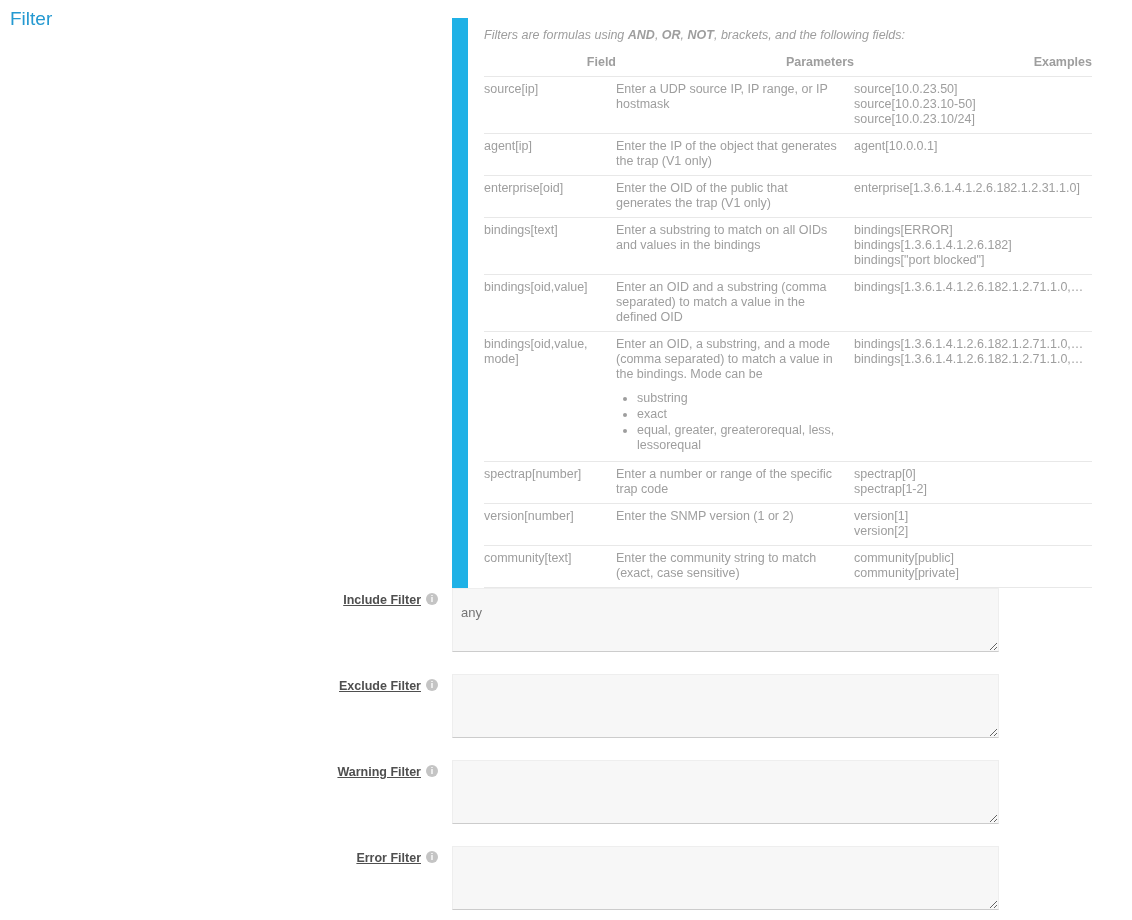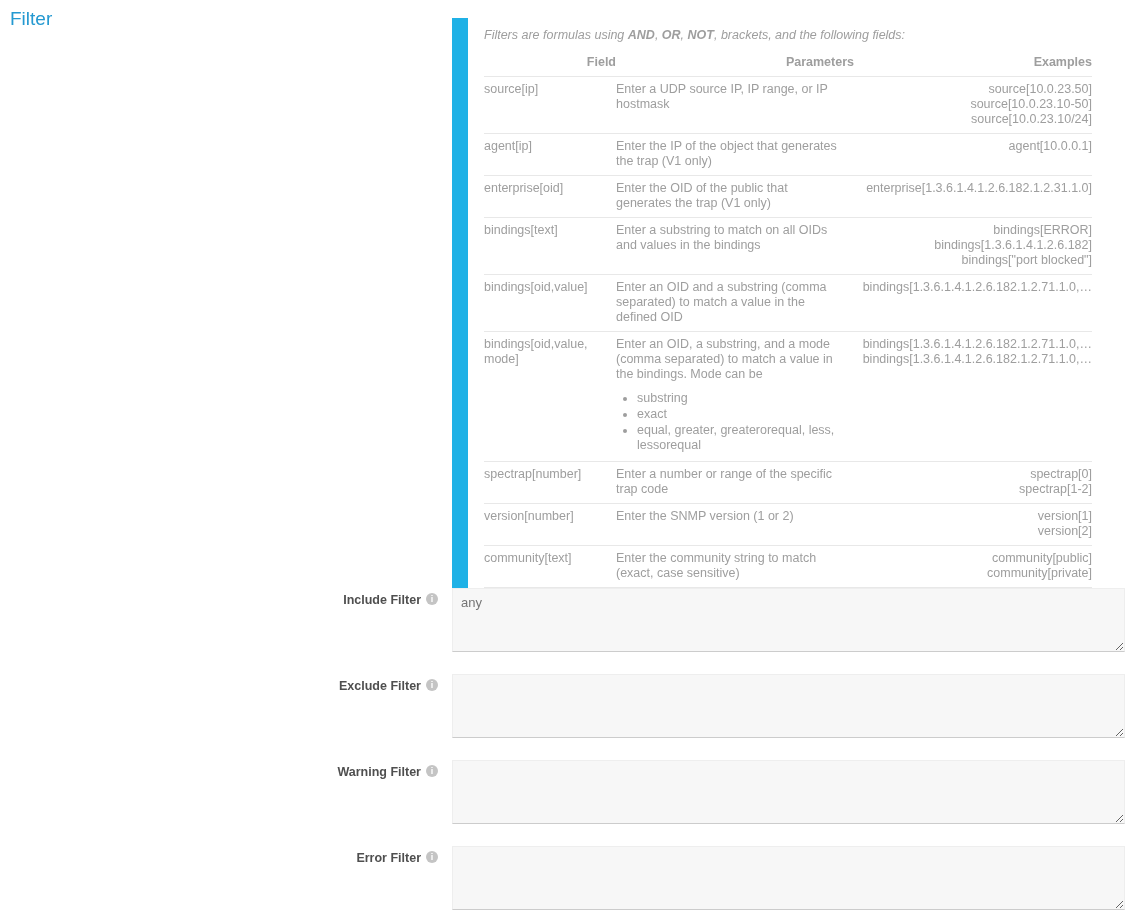--- a/index.html
+++ b/index.html
@@ -69,21 +69,20 @@
   .help-table td {
     vertical-align: top;
     padding: 5px 14px 6px 0;
     border-bottom: 1px solid var(--line);
   }
   .help-table td.t-examples-cell { padding-right: 0; }
   .t-field-name { font-weight: 400; }
   .t-examples div {
     white-space: nowrap;
     overflow: hidden;
-    text-align: right;
   }
   ul.t-modes {
     margin: 9px 0 2px 0;
     padding-left: 21px;
     list-style: disc;
   }
   ul.t-modes li { margin: 0 0 1px 0; }
   
   .form-area {
     position: absolute;
@@ -97,44 +96,45 @@
   }
   .form-label-cell {
     width: 438px;
     flex: 0 0 438px;
     text-align: right;
     padding-top: 5px;
     font-size: 12.5px;
     font-weight: 700;
     color: var(--label-text);
     white-space: nowrap;
+    text-decoration: underline;
   }
   .info-icon {
     display: inline-block;
     width: 12px; height: 12px;
     margin-left: 5px;
     border-radius: 50%;
     background: #c4c4c4;
     color: #fff;
     font-size: 9px;
     line-height: 12px;
     text-align: center;
     font-weight: 700;
     vertical-align: 2px;
     cursor: default;
   }
   .form-field-cell { margin-left: 14px; }
   .form-field-cell textarea {
     display: block;
-    width: 673px;
+    width: 547px;
     height: 64px;
     background: var(--ta-bg);
     border: 1px solid #eeeeee;
     border-bottom: 1px solid #cccccc;
-    padding: 6px 8px;
+    padding: 16px 8px;
     font-family: "Liberation Sans", sans-serif;
     font-size: 13px;
     color: #757575;
     resize: both;
     outline: none;
   }
 </style>
 </head>
 <body>
 

